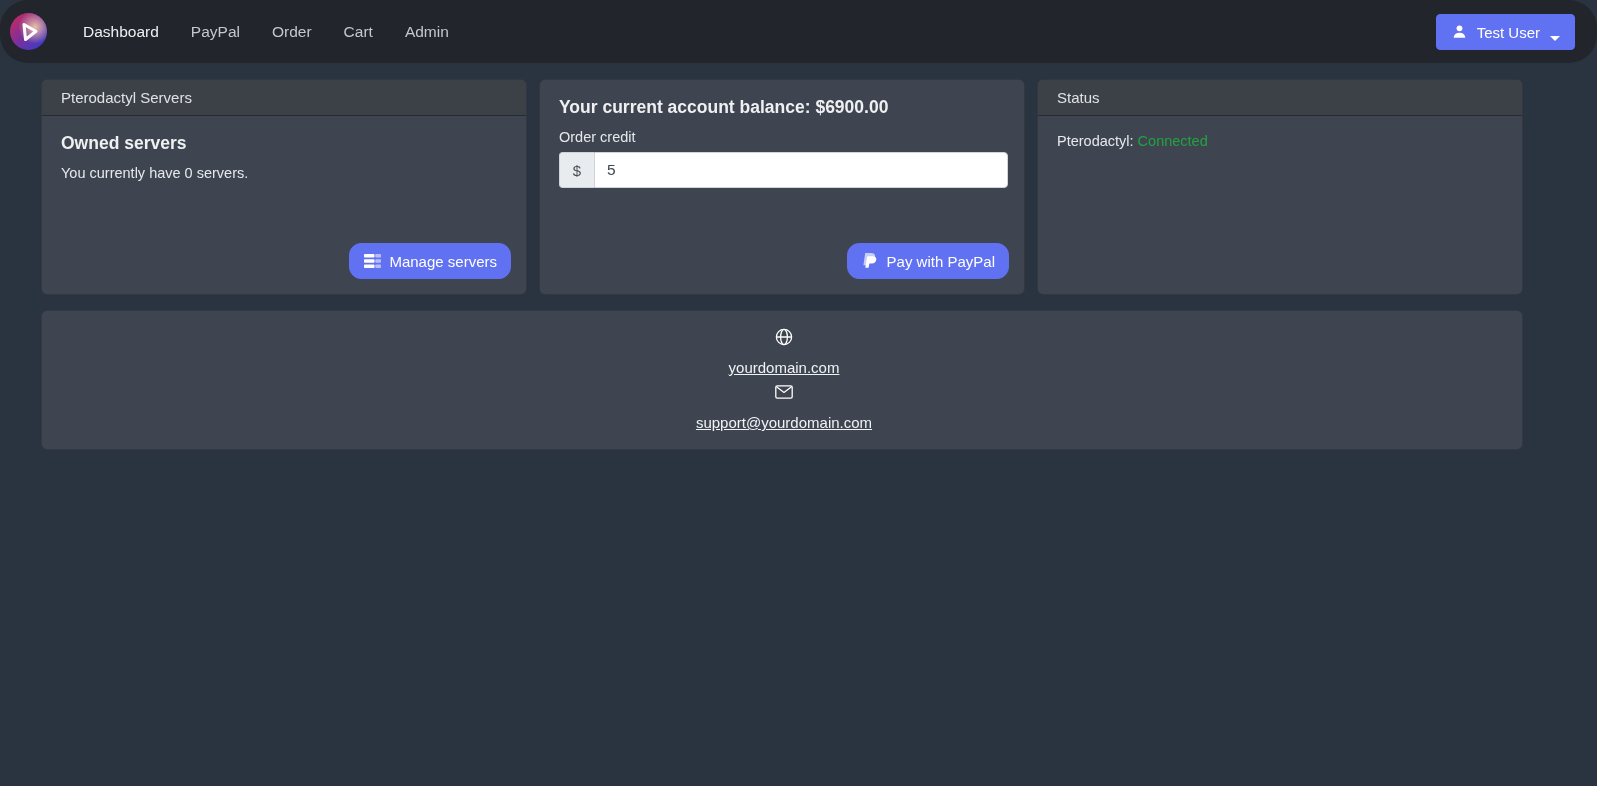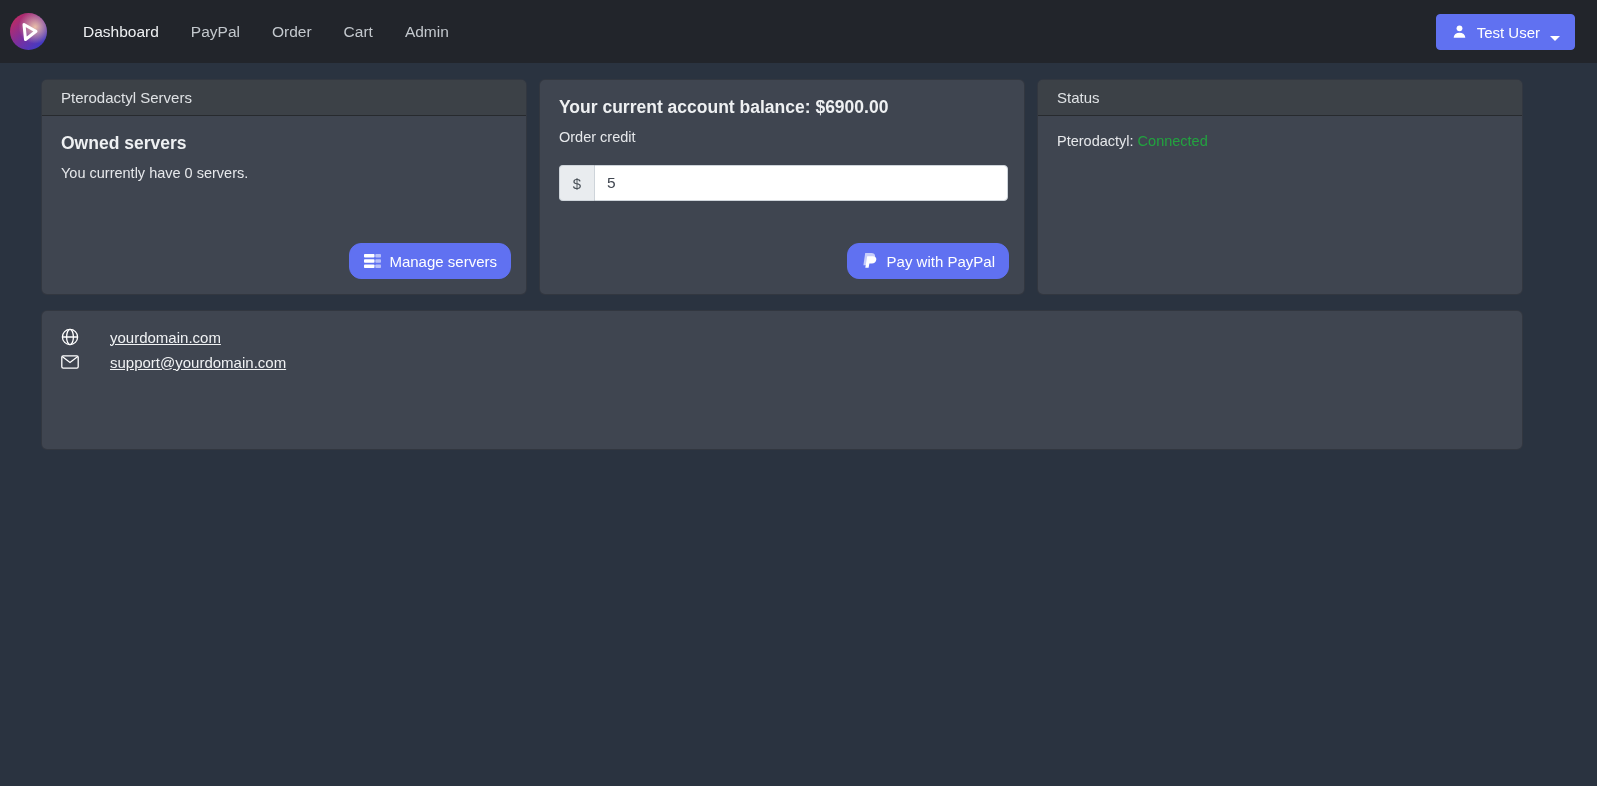--- a/index.html
+++ b/index.html
@@ -10,20 +10,21 @@
     color: #e9ebee;
   }
 
   
   .navbar {
     height: 63px;
     background: #22252b;
     display: flex;
     align-items: center;
     padding: 0 22px 0 10px;
+    border-radius: 28px;
   }
   .brand { width: 37px; height: 37px; margin-right: 20px; flex: 0 0 auto; cursor: pointer; }
   .nav-links { display: flex; align-items: center; }
   .nav-link {
     padding: 8px 16px;
     font-size: 15.5px;
     color: #c3c8cd;
     text-decoration: none;
     cursor: pointer;
     white-space: nowrap;
@@ -100,21 +101,21 @@
     font-family: inherit;
     padding: 8px 13px;
     display: inline-flex;
     align-items: center;
     gap: 8px;
     cursor: pointer;
     height: 36px;
   }
 
   
-  .form-label { font-size: 14.5px; color: #e6e8eb; margin-bottom: 20px; }
+  .form-label { font-size: 14.5px; color: #e6e8eb; margin-bottom: 7px; }
   .input-group {
     display: flex;
     height: 36px;
     margin-right: 1px;
   }
   .input-prefix {
     background: #e9ecef;
     color: #495057;
     border: 1px solid #ced4da;
     border-right: 0;
@@ -139,23 +140,24 @@
   }
 
   
   .status-ok { color: #22a33f; }
 
   
   .contact-card { margin-top: 15px; height: 140px; }
   .contact-row {
     display: flex;
     align-items: center;
-    gap: 31px;
+    gap: 13px;
     margin-bottom: 7px;
     font-size: 15px;
+    flex-direction: column;
   }
   .contact-link {
     color: #f0f2f4;
     text-decoration: underline;
     cursor: pointer;
   }
   .icon-box { width: 18px; height: 18px; display: inline-flex; align-items: center; justify-content: center; flex: 0 0 auto; }
 </style>
 </head>
 <body>

